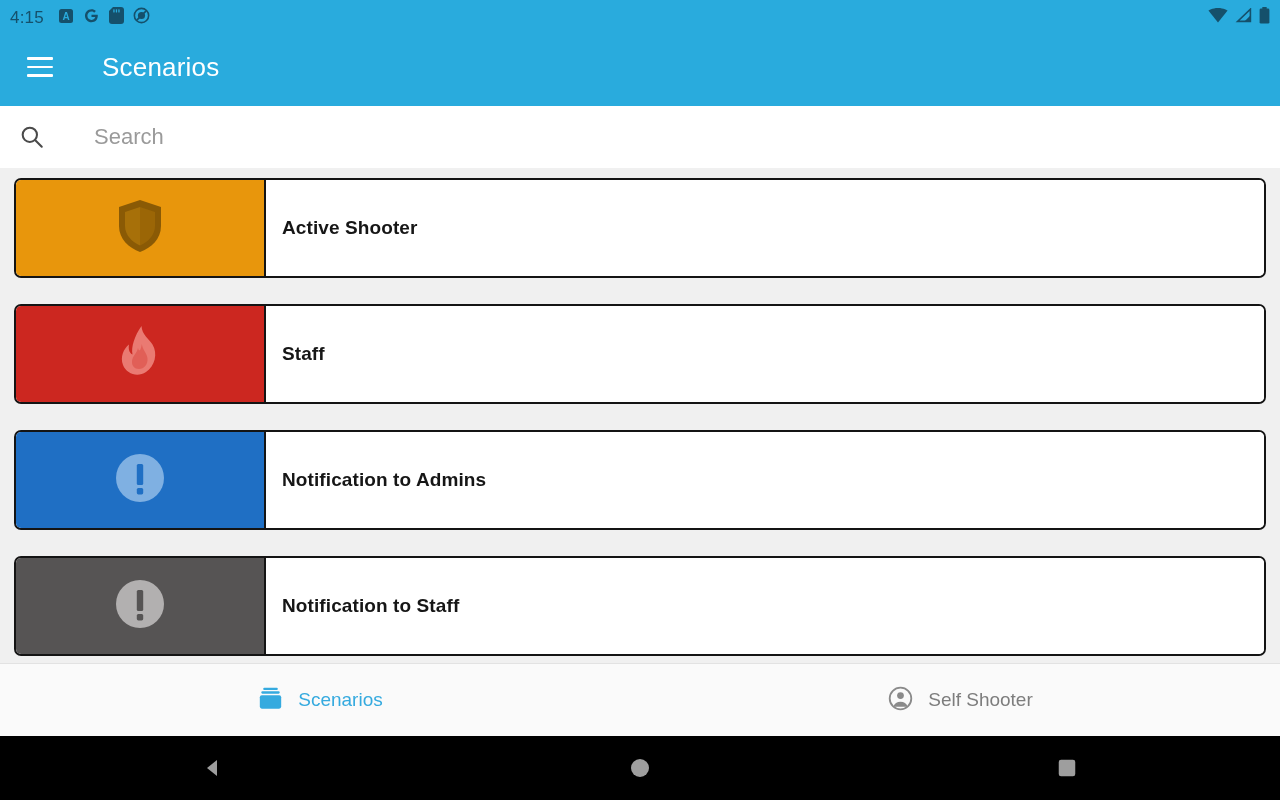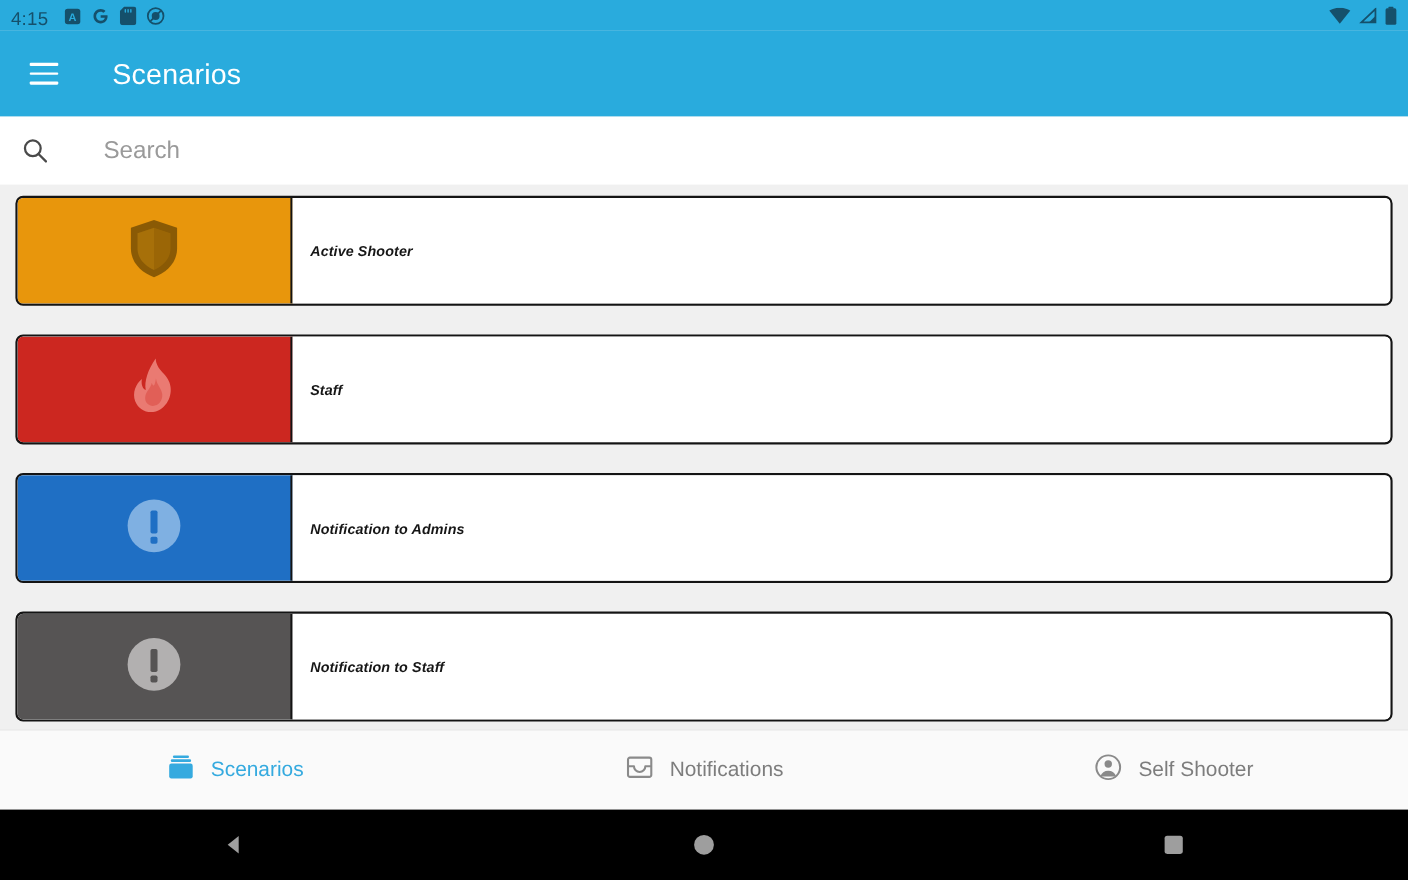--- a/index.html
+++ b/index.html
@@ -52,21 +52,21 @@
   .card {
     height:100px; margin-bottom:26px; display:flex;
     border:2.5px solid #141414; border-radius:7px;
     background:#fff; overflow:hidden; cursor:pointer;
   }
   .card-ico {
     width:250px; flex:none; display:flex; align-items:center; justify-content:center;
     border-right:2.5px solid #141414;
   }
   .card-body { flex:1; display:flex; align-items:center; padding-left:16px; background:#fff; }
-  .card-label { font-size:13px; font-weight:bold; color:#161616; letter-spacing:0.1px;font-style:italic; }
+  .card-label { font-size:19px; font-weight:bold; color:#161616; letter-spacing:0.1px; }
 
   
   .tabbar {
     height:73px; background:#fafafa; border-top:1px solid #e2e2e2;
     display:flex; align-items:center; flex:none;
   }
   .tab { flex:1; display:flex; align-items:center; justify-content:center; gap:14px; cursor:pointer; }
   .tab-label { font-size:19px; }
   .tab.active .tab-label { color:#35aadf; }
   .tab.inactive .tab-label { color:#7d7d7d; }
@@ -223,29 +223,20 @@
       <span>
         <svg width="27" height="27" viewBox="0 0 24 24">
           <rect x="5.5" y="2.5" width="13" height="2" rx="1" fill="#35aadf"></rect>
           <rect x="3.8" y="5.6" width="16.4" height="2.1" rx="1" fill="#35aadf"></rect>
           <rect x="2.5" y="9" width="19" height="12" rx="1.8" fill="#35aadf"></rect>
         </svg>
       </span>
       <span class="tab-label">Scenarios</span>
     </div>
 
-    <div class="tab inactive">
-      <span>
-        <svg width="27" height="27" viewBox="0 0 24 24">
-          <path d="M4.2 4.2h15.6a1.6 1.6 0 0 1 1.6 1.6v12.4a1.6 1.6 0 0 1-1.6 1.6H4.2a1.6 1.6 0 0 1-1.6-1.6V5.8a1.6 1.6 0 0 1 1.6-1.6z" fill="none" stroke="#8a8a8a" stroke-width="1.7"></path>
-          <path d="M2.8 11.2h4.6a4.6 4.6 0 0 0 9.2 0h4.6" fill="none" stroke="#8a8a8a" stroke-width="1.7" stroke-linejoin="round"></path>
-        </svg>
-      </span>
-      <span class="tab-label">Notifications</span>
-    </div>
 
     <div class="tab inactive">
       <span>
         <svg width="27" height="27" viewBox="0 0 24 24">
           <circle cx="12" cy="12" r="9.6" fill="none" stroke="#8a8a8a" stroke-width="1.6"></circle>
           <circle cx="12" cy="9.4" r="3" fill="#8a8a8a"></circle>
           <path d="M5.6 19.4a6.8 6.8 0 0 1 12.8 0" fill="#8a8a8a"></path>
         </svg>
       </span>
       <span class="tab-label">Self Shooter</span>

